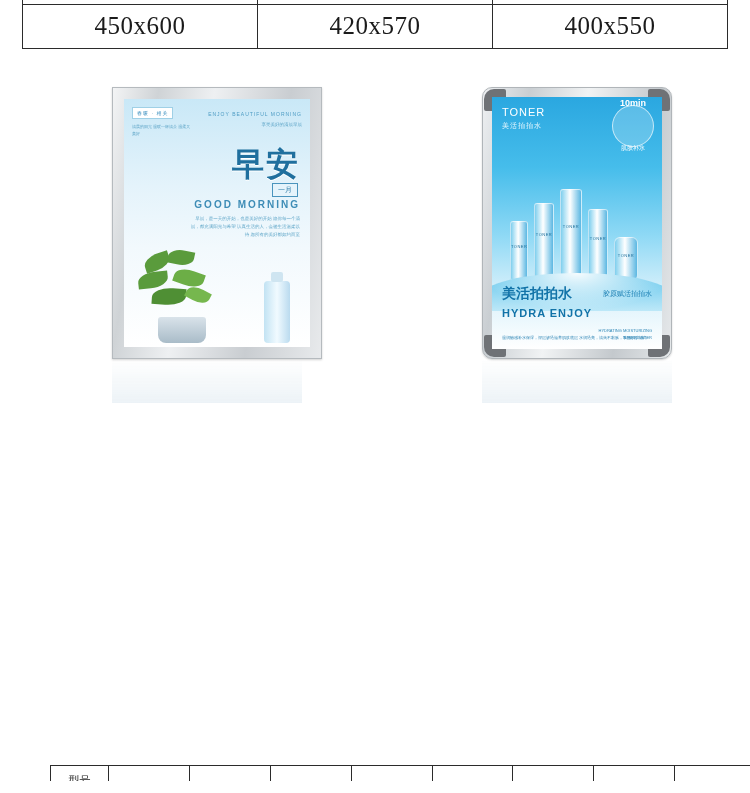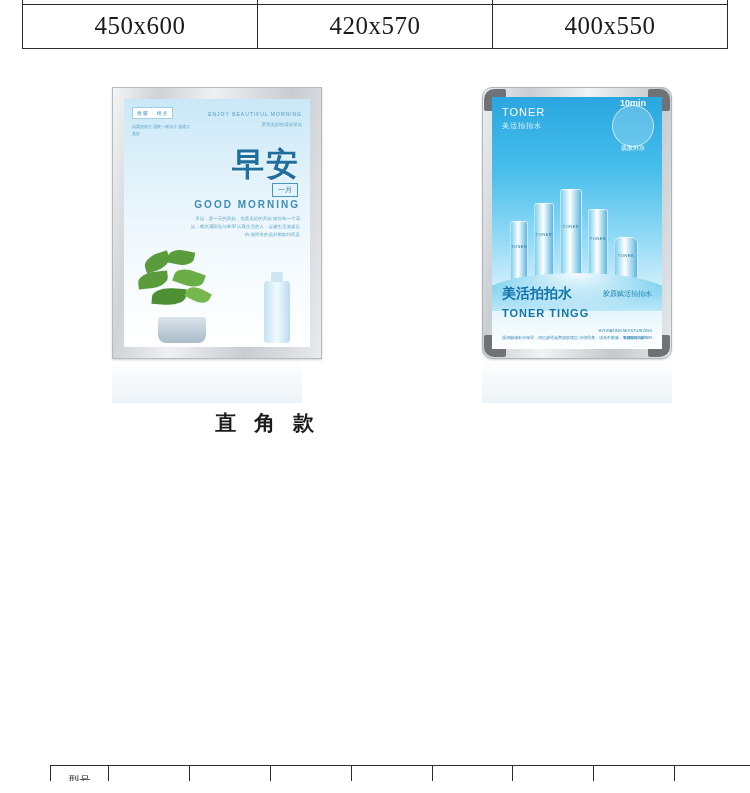--- a/index.html
+++ b/index.html
@@ -436,21 +436,20 @@
               <div class="leaf" style="left:40px;top:22px;width:30px;height:16px;transform:rotate(20deg);background:#6cae46;"></div>
               <div class="leaf" style="left:18px;top:40px;width:34px;height:17px;transform:rotate(4deg);background:#4f8f34;"></div>
               <div class="leaf" style="left:52px;top:40px;width:24px;height:14px;transform:rotate(28deg);background:#76b74e;"></div>
               <div class="pot"></div>
             </div>
             <div class="p1-bottle"></div>
           </div>
         </div>
         <div class="reflection"></div>
       </div>
-      <div class="caption">直 角 款</div>
     </div>
 
     <div class="product">
       <div class="frame-area">
         <div class="frame-rd">
           <div class="corner tl"></div>
           <div class="corner tr"></div>
           <div class="corner bl"></div>
           <div class="corner br"></div>
           <div class="poster2">
@@ -473,21 +472,21 @@
               <div class="btl" style="left:96px;width:20px;height:72px;">
                   <span>TONER</span>
                 </div>
               <div class="btl" style="left:122px;width:24px;height:44px;border-radius:6px;">
                   <span>TONER</span>
                 </div>
             </div>
             <div class="p2-wave"></div>
             <div class="p2-cn-big">美活拍拍水</div>
             <div class="p2-cn-small">胶原赋活拍拍水</div>
-            <div class="p2-en-big">TONER TINGG</div>
+            <div class="p2-en-big">HYDRA ENJOY</div>
             <div class="p2-desc">温润触感补水保湿，深层渗透滋养肌肤底层
 水润透亮，清爽不黏腻，唤醒肌肤活力</div>
             <div class="p2-desc2">HYDRATING
 MOISTURIZING
 TONER WATER</div>
           </div>
         </div>
         <div class="reflection"></div>
       </div>
     </div>

